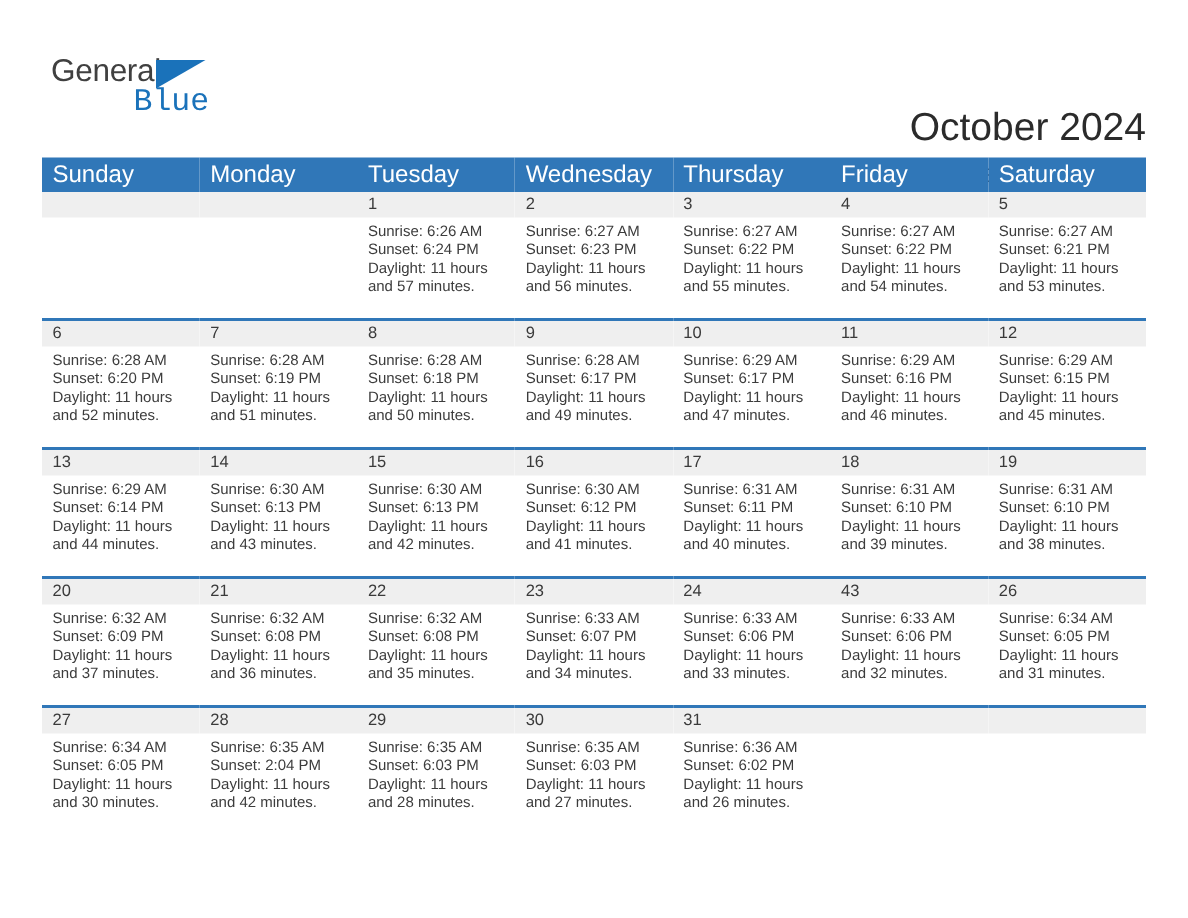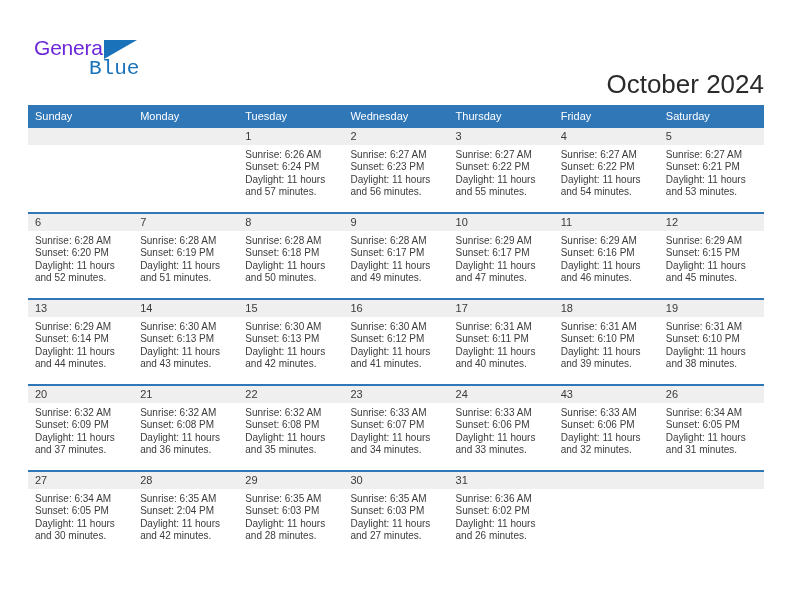--- a/index.html
+++ b/index.html
@@ -35,21 +35,21 @@
     top: 8px;
     width: 130px;
     height: 52px;
   }
   .logo-general {
     position: absolute;
     left: 0;
     top: 0;
     font-size: 21px;
     letter-spacing: -0.2px;
-    color: #6d28d9;
+    color: #404040;
     font-family: "Liberation Sans", sans-serif;
   }
   .logo-tri {
     position: absolute;
     left: 70px;
     top: 4px;
     width: 0;
     height: 0;
     border-left: 33px solid #1a72ba;
     border-bottom: 19px solid transparent;
@@ -89,21 +89,21 @@
     position: absolute;
     left: 28px;
     top: 105px;
     width: 736px;
     border-collapse: collapse;
     table-layout: fixed;
   }
   .calendar th {
     background: #3077b8;
     color: #ffffff;
-    font-size: 11px;
+    font-size: 16px;
     font-weight: normal;
     text-align: left;
     padding: 5px 0 5px 7px;
     height: 11px;
     line-height: 13px;
     border: none;
   }
   .calendar td {
     vertical-align: top;
     padding: 0;

